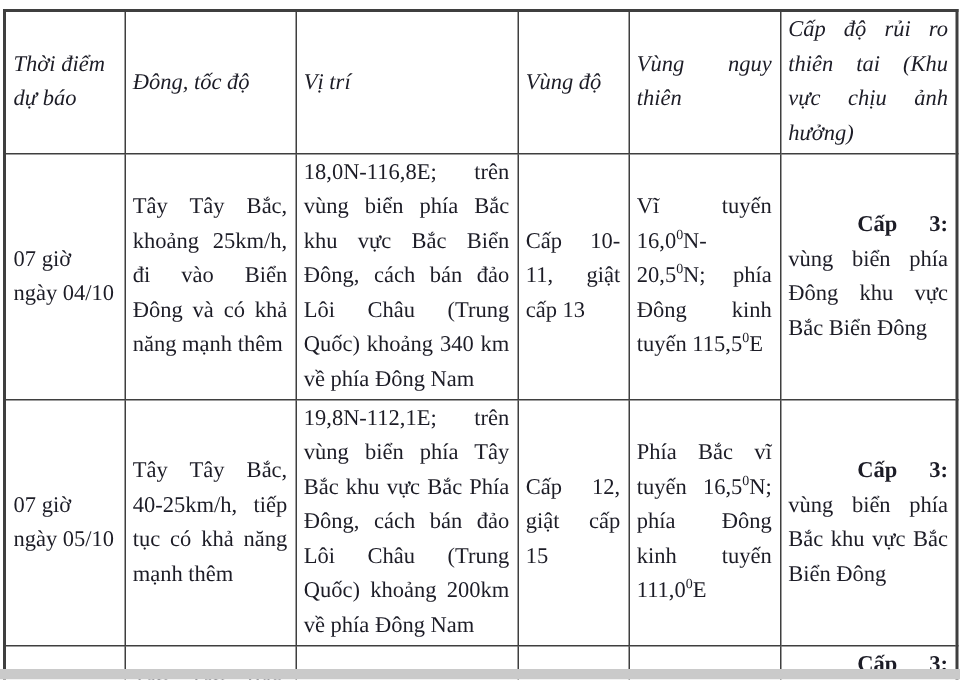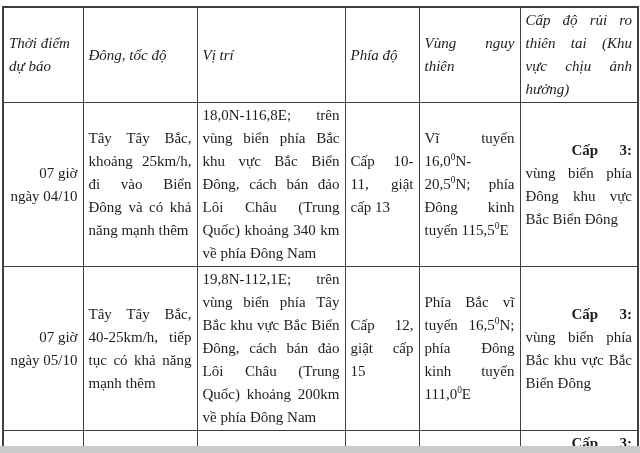--- a/index.html
+++ b/index.html
@@ -34,21 +34,21 @@
   .forecast-table th {
     font-style: italic;
     text-align: left;
   }
   .forecast-table th.justify,
   .forecast-table td.justify {
     text-align: justify;
   }
   td.time {
     white-space: pre-line;
-    text-align: right;
+    text-align: left;
   }
   .risk-prefix { font-weight: bold; margin-left: 46px; }
   sup {
     font-size: 0.62em;
     vertical-align: super;
     line-height: 0;
   }
   tr.hr { height: 59px; }
   tr.r1 { height: 143px; }
   tr.r2 { height: 140px; }
@@ -72,40 +72,40 @@
     <col style="width:148px">
     <col style="width:74px">
     <col style="width:101px">
     <col style="width:118px">
   </colgroup>
   <thead>
     <tr class="hr">
       <th>Thời điểm dự báo</th>
       <th>Đông, tốc độ</th>
       <th>Vị trí</th>
-      <th>Phía độ</th>
+      <th>Vùng độ</th>
       <th class="justify">Vùng nguy thiên</th>
       <th class="justify">Cấp độ rủi ro thiên tai (Khu vực chịu ảnh hưởng)</th>
     </tr>
   </thead>
   <tbody>
     <tr class="r1">
       <td class="time">07 giờ
 ngày 04/10</td>
       <td class="justify">Tây Tây Bắc, khoảng 25km/h, đi vào Biển Đông và có khả năng mạnh thêm</td>
       <td class="justify">18,0N-116,8E; trên vùng biển phía Bắc khu vực Bắc Biển Đông, cách bán đảo Lôi Châu (Trung Quốc) khoảng 340 km về phía Đông Nam</td>
       <td class="justify">Cấp 10-11, giật cấp 13</td>
       <td class="justify">Vĩ tuyến 16,0<sup>0</sup>N-20,5<sup>0</sup>N; phía Đông kinh tuyến 115,5<sup>0</sup>E</td>
       <td class="justify"><span class="risk-prefix">Cấp 3:</span> <span>vùng biển phía Đông khu vực Bắc Biển Đông</span></td>
     </tr>
     <tr class="r2">
       <td class="time">07 giờ
 ngày 05/10</td>
       <td class="justify">Tây Tây Bắc, 40-25km/h, tiếp tục có khả năng mạnh thêm</td>
-      <td class="justify">19,8N-112,1E; trên vùng biển phía Tây Bắc khu vực Bắc Biển Đông, cách bán đảo Lôi Châu (Trung Quốc) khoảng 200km về phía Đông Nam</td>
+      <td class="justify">19,8N-112,1E; trên vùng biển phía Tây Bắc khu vực Bắc Phía Đông, cách bán đảo Lôi Châu (Trung Quốc) khoảng 200km về phía Đông Nam</td>
       <td class="justify">Cấp 12, giật cấp 15</td>
       <td class="justify">Phía Bắc vĩ tuyến 16,5<sup>0</sup>N; phía Đông kinh tuyến 111,0<sup>0</sup>E</td>
       <td class="justify"><span class="risk-prefix">Cấp 3:</span> <span>vùng biển phía Bắc khu vực Bắc Biển Đông</span></td>
     </tr>
     <tr class="r3">
       <td class="time">07 giờ
 ngày 06/10</td>
       <td class="justify">Tây Tây Bắc, 20-25km/h đi vào khu vực Bắc Vịnh Bắc Bộ và suy yếu dần</td>
       <td class="justify">21,7N-107,7E; trên khu vực Đông Bắc Bắc Bộ</td>
       <td class="justify">Cấp 10, giật cấp 13</td>

